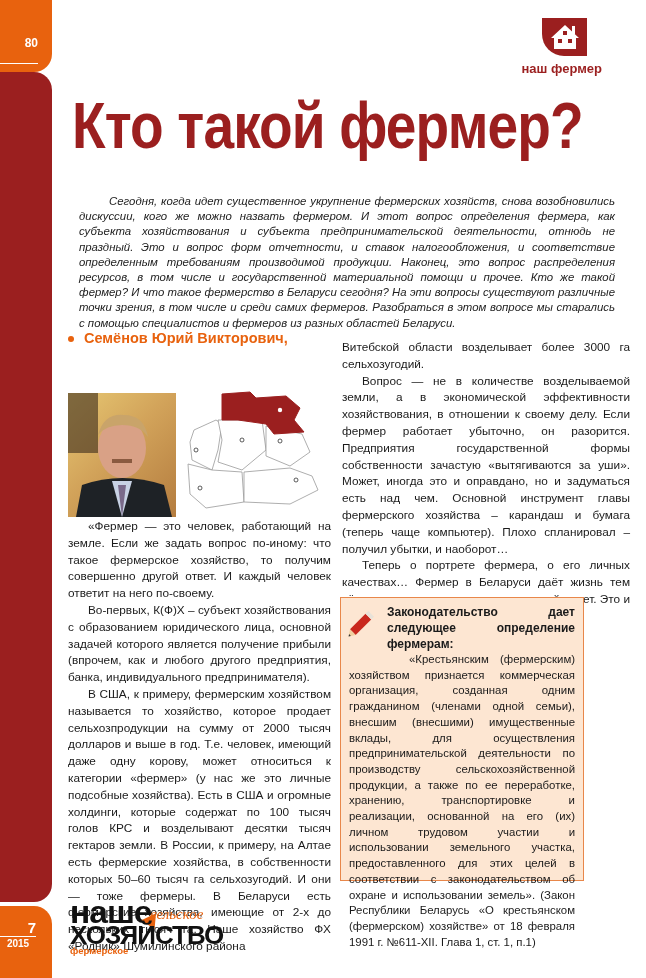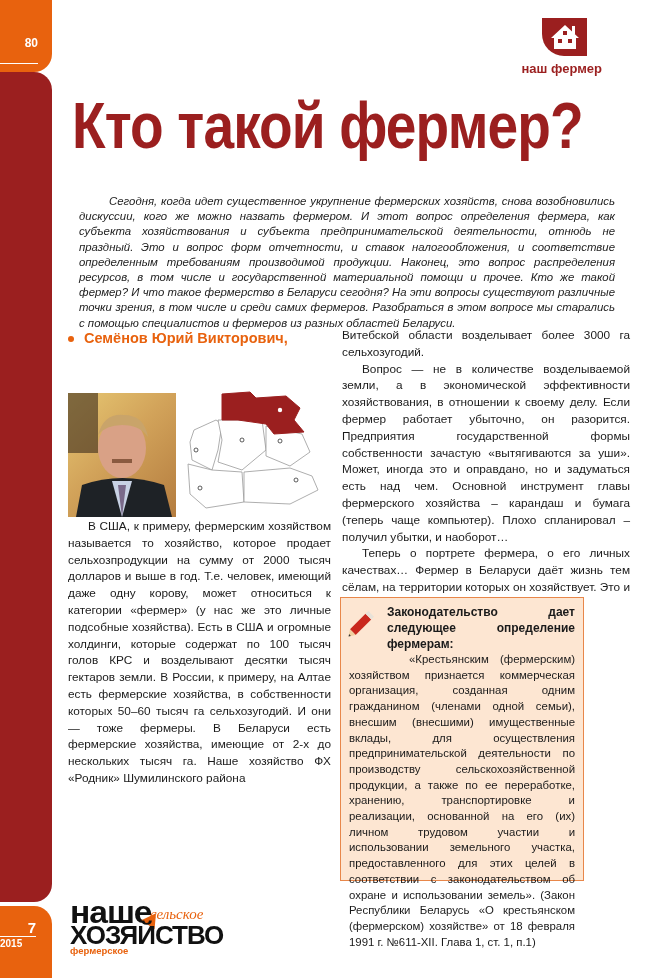--- a/index.html
+++ b/index.html
@@ -10,21 +10,21 @@
   .side-top { position:absolute; left:0; top:0; width:52px; height:72px; background:#e8620e;
               border-bottom-right-radius:18px; }
   .side-mid { position:absolute; left:0; top:72px; width:52px; height:830px; background:#9b1f1f;
               border-top-right-radius:18px; border-bottom-right-radius:18px; }
   .side-bot { position:absolute; left:0; top:906px; width:52px; height:72px; background:#e8620e;
               border-top-right-radius:18px; }
   .page-num { position:absolute; left:0; top:36px; width:38px; text-align:right; color:#fff;
               font-weight:bold; font-size:12px; border-bottom:1.5px solid #fff; padding-bottom:13px; }
   .issue-num { position:absolute; left:0; top:920px; width:36px; text-align:right; color:#fff;
                font-weight:bold; font-size:15px; line-height:15px; border-bottom:1.5px solid #fff; padding-bottom:1px; }
-  .issue-year { position:absolute; left:0; top:938px; width:36px; text-align:left; color:#fff;
+  .issue-year { position:absolute; left:0; top:938px; width:36px; text-align:center; color:#fff;
                 font-weight:bold; font-size:10px; }
 
   
   .badge { position:absolute; left:542px; top:18px; width:45px; height:38px; background:#9b1f1f;
            border-bottom-left-radius:22px; }
   .badge svg { position:absolute; left:5px; top:4px; }
   .section-label { position:absolute; left:500px; top:61px; width:86px; text-align:right;
                    color:#9b1f1f; font-weight:bold; font-size:13px;margin-left:16px; }
 
   
@@ -47,21 +47,21 @@
 
   
   .photo { position:absolute; left:68px; top:393px; width:108px; height:124px;
            background:linear-gradient(135deg,#e7c873 0%,#d2a35a 45%,#b47c3f 100%); overflow:hidden; }
   .map { position:absolute; left:182px; top:390px; width:150px; height:120px; }
 
   .col { position:absolute; font-size:11.8px; line-height:16.8px; text-align:justify; color:#1a1a1a; }
   .col p { margin:0; text-indent:20px; }
   .col p.noindent { text-indent:0; }
   .col-left { left:68px; top:518px; width:263px; }
-  .col-right { left:342px; top:327px; width:288px; }
+  .col-right { left:342px; top:339px; width:288px; }
 
   
   .lawbox { position:absolute; left:340px; top:597px; width:244px; height:284px;
             background:#fde6d2; border:1.5px solid #e8874a; padding:6px 8px 6px 8px; box-sizing:border-box; }
   .lawbox .pencil { position:absolute; left:4px; top:8px; }
   .law-head { margin-left:38px; font-weight:bold; font-size:12px; line-height:16px; text-align:justify; }
   .law-text { font-size:11.4px; line-height:15.7px; text-align:justify; color:#1a1a1a; }
   .law-text .ind { display:inline-block; width:60px; }
 
   
@@ -134,20 +134,22 @@
     <circle cx="98" cy="20" r="2.2" fill="#fff"></circle>
     <circle cx="60" cy="50" r="2" fill="#fff" stroke="#333" stroke-width="0.8"></circle>
     <circle cx="98" cy="51" r="2" fill="#fff" stroke="#333" stroke-width="0.8"></circle>
     <circle cx="14" cy="60" r="2" fill="#fff" stroke="#333" stroke-width="0.8"></circle>
     <circle cx="18" cy="98" r="2" fill="#fff" stroke="#333" stroke-width="0.8"></circle>
     <circle cx="114" cy="90" r="2" fill="#fff" stroke="#333" stroke-width="0.8"></circle>
   </svg>
 </div>
 
 <div class="col col-left">
+  <p>«Фермер — это человек, работающий на земле. Если же задать вопрос по-иному: что такое фермерское хозяйство, то получим совершенно другой ответ. И каждый человек ответит на него по-своему.</p>
+  <p>Во-первых, К(Ф)Х – субъект хозяйствования с образованием юридического лица, основной задачей которого является получение прибыли (впрочем, как и любого другого предприятия, банка, индивидуального предпринимателя).</p>
   <p>В США, к примеру, фермерским хозяйством называется то хозяйство, которое продает сельхозпродукции на сумму от 2000 тысяч долларов и выше в год. Т.е. человек, имеющий даже одну корову, может относиться к категории «фермер» (у нас же это личные подсобные хозяйства). Есть в США и огромные холдинги, которые содержат по 100 тысяч голов КРС и возделывают десятки тысяч гектаров земли. В России, к примеру, на Алтае есть фермерские хозяйства, в собственности которых 50–60 тысяч га сельхозугодий. И они — тоже фермеры. В Беларуси есть фермерские хозяйства, имеющие от 2-х до нескольких тысяч га. Наше хозяйство ФХ «Родник» Шумилинского района</p>
 </div>
 
 <div class="col col-right">
   <p class="noindent">Витебской области возделывает более 3000 га сельхозугодий.</p>
   <p>Вопрос — не в количестве возделываемой земли, а в экономической эффективности хозяйствования, в отношении к своему делу. Если фермер работает убыточно, он разорится. Предприятия государственной формы собственности зачастую «вытягиваются за уши». Может, иногда это и оправдано, но и задуматься есть над чем. Основной инструмент главы фермерского хозяйства – карандаш и бумага (теперь чаще компьютер). Плохо спланировал – получил убытки, и наоборот…</p>
   <p>Теперь о портрете фермера, о его личных качествах… Фермер в Беларуси даёт жизнь тем сёлам, на территории которых он хозяйствует. Это и помощь пенсионерам в решении</p>
 </div>
 
 <div class="lawbox">

